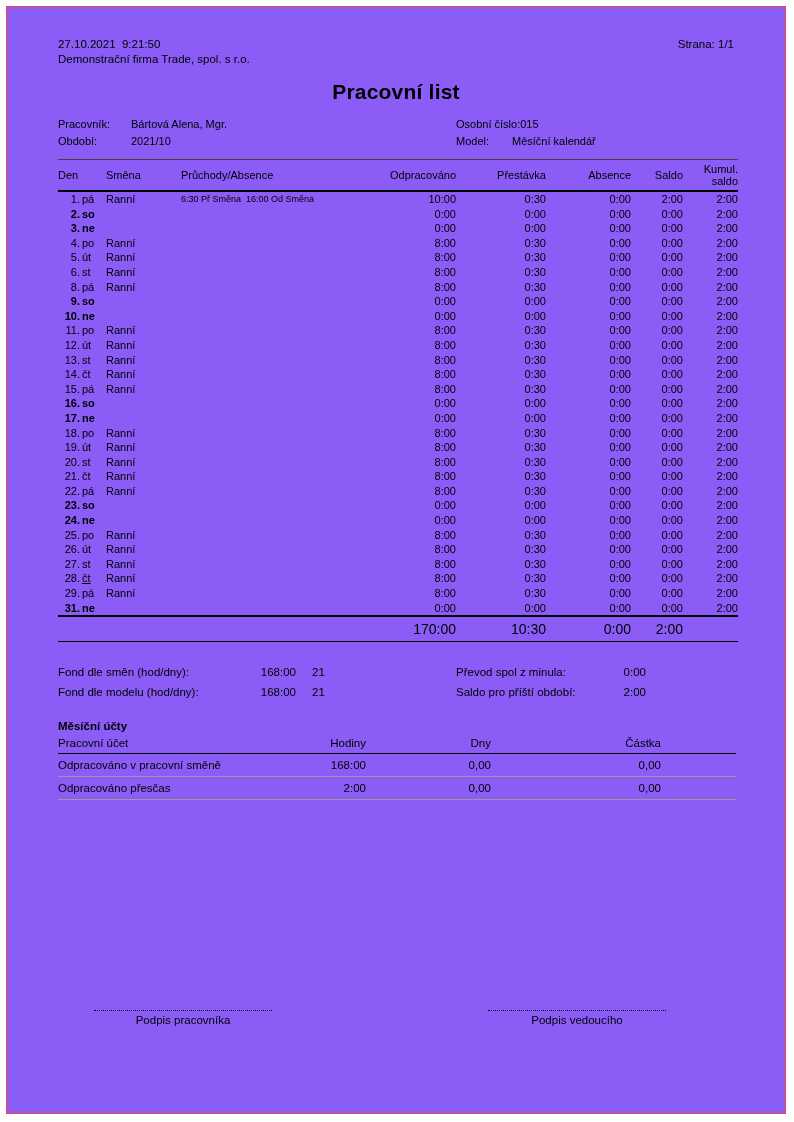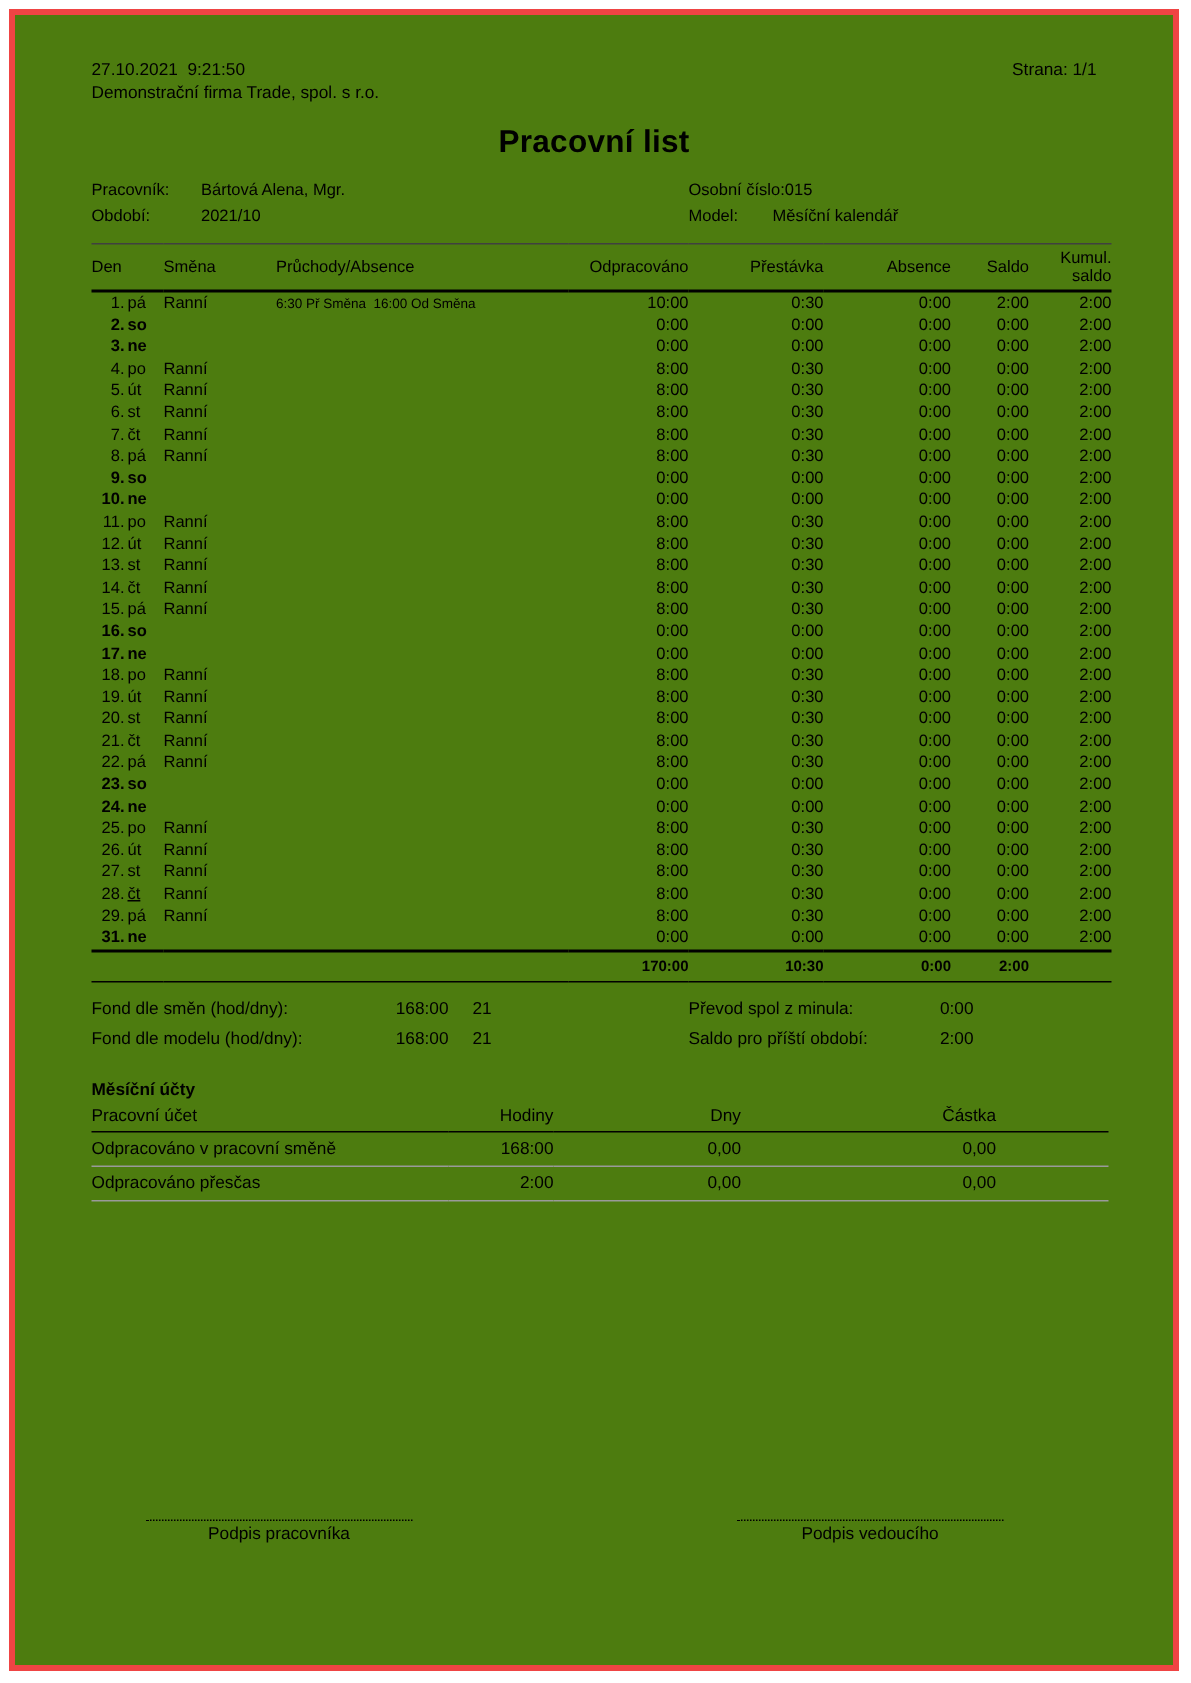--- a/index.html
+++ b/index.html
@@ -1,19 +1,19 @@
 <!DOCTYPE html>
 <html><head>
 <meta charset="utf-8">
 <style>
   html,body{margin:0;padding:0;background:#fff;}
   body{width:794px;height:1122px;box-sizing:border-box;padding:6px;}
   .page{
     position:relative;width:780px;height:1108px;box-sizing:border-box;
-    border:4px solid #ef4444;background:#4d7c0f;color:#000;overflow:hidden;
+    border:1px solid #ef4444;background:#8b5cf6;color:#000;overflow:hidden;
     font-family:"Liberation Sans","DejaVu Sans",sans-serif;
   }
   .content{padding:30px 51px 0 51px;}
   .pre{white-space:pre;}
   
   .hdr-row{display:flex;justify-content:space-between;font-size:11.5px;line-height:15px;}
   .title{text-align:center;font-size:21px;font-weight:bold;margin:13px 0 12px 0;letter-spacing:.2px;}
   
   .info{font-size:11px;margin-bottom:9px;}
   .info-row{display:flex;line-height:17px;}
@@ -29,24 +29,24 @@
   table.main th.tl, table.main td.tl{text-align:left;}
   table.main .num{text-align:right;}
   table.main tbody td{padding:0;line-height:14.6px;height:14.6px;vertical-align:middle;}
   td.c-den{white-space:nowrap;}
   .daynum{display:inline-block;width:22px;text-align:right;margin-right:2px;}
   .wd.holiday{text-decoration:underline;}
   tr.weekend td.c-den{font-weight:bold;}
   td.c-pruchody{font-size:9px;white-space:pre;overflow:hidden;}
   table.main tfoot td{
     border-top:2px solid #000;border-bottom:1px solid #000;
-    font-weight:bold;font-size:10px;padding:4px 0 4px 0;
+    font-weight:normal;font-size:14px;padding:4px 0 4px 0;
   }
   
-  .summary{margin-top:8px;font-size:11.5px;}
+  .summary{margin-top:20px;font-size:11.5px;}
   .sum-row{display:flex;line-height:20px;}
   .sl{width:185px;}
   .sh{width:53px;text-align:right;}
   .sd{margin-left:16px;width:30px;}
   .srl{margin-left:114px;width:140px;}
   .srv{width:50px;text-align:right;}
   
   .acc-title{font-weight:bold;font-size:11.5px;margin:18px 0 2px 0;}
   table.acc{width:678px;table-layout:fixed;border-collapse:collapse;font-size:11.5px;}
   table.acc thead th{font-weight:normal;padding:3px 0 4px 0;border-bottom:1px solid #000;}
@@ -169,30 +169,20 @@
             <td class="tl c-den"><span class="daynum">6.</span><span class="wd">st</span></td>
             <td class="tl c-smena">Ranní</td>
             <td class="tl c-pruchody"></td>
             <td class="num">8:00</td>
             <td class="num">0:30</td>
             <td class="num">0:00</td>
             <td class="num">0:00</td>
             <td class="num">2:00</td>
           </tr>
           <tr>
-            <td class="tl c-den"><span class="daynum">7.</span><span class="wd">čt</span></td>
-            <td class="tl c-smena">Ranní</td>
-            <td class="tl c-pruchody"></td>
-            <td class="num">8:00</td>
-            <td class="num">0:30</td>
-            <td class="num">0:00</td>
-            <td class="num">0:00</td>
-            <td class="num">2:00</td>
-          </tr>
-          <tr>
             <td class="tl c-den"><span class="daynum">8.</span><span class="wd">pá</span></td>
             <td class="tl c-smena">Ranní</td>
             <td class="tl c-pruchody"></td>
             <td class="num">8:00</td>
             <td class="num">0:30</td>
             <td class="num">0:00</td>
             <td class="num">0:00</td>
             <td class="num">2:00</td>
           </tr>
           <tr class="weekend">

